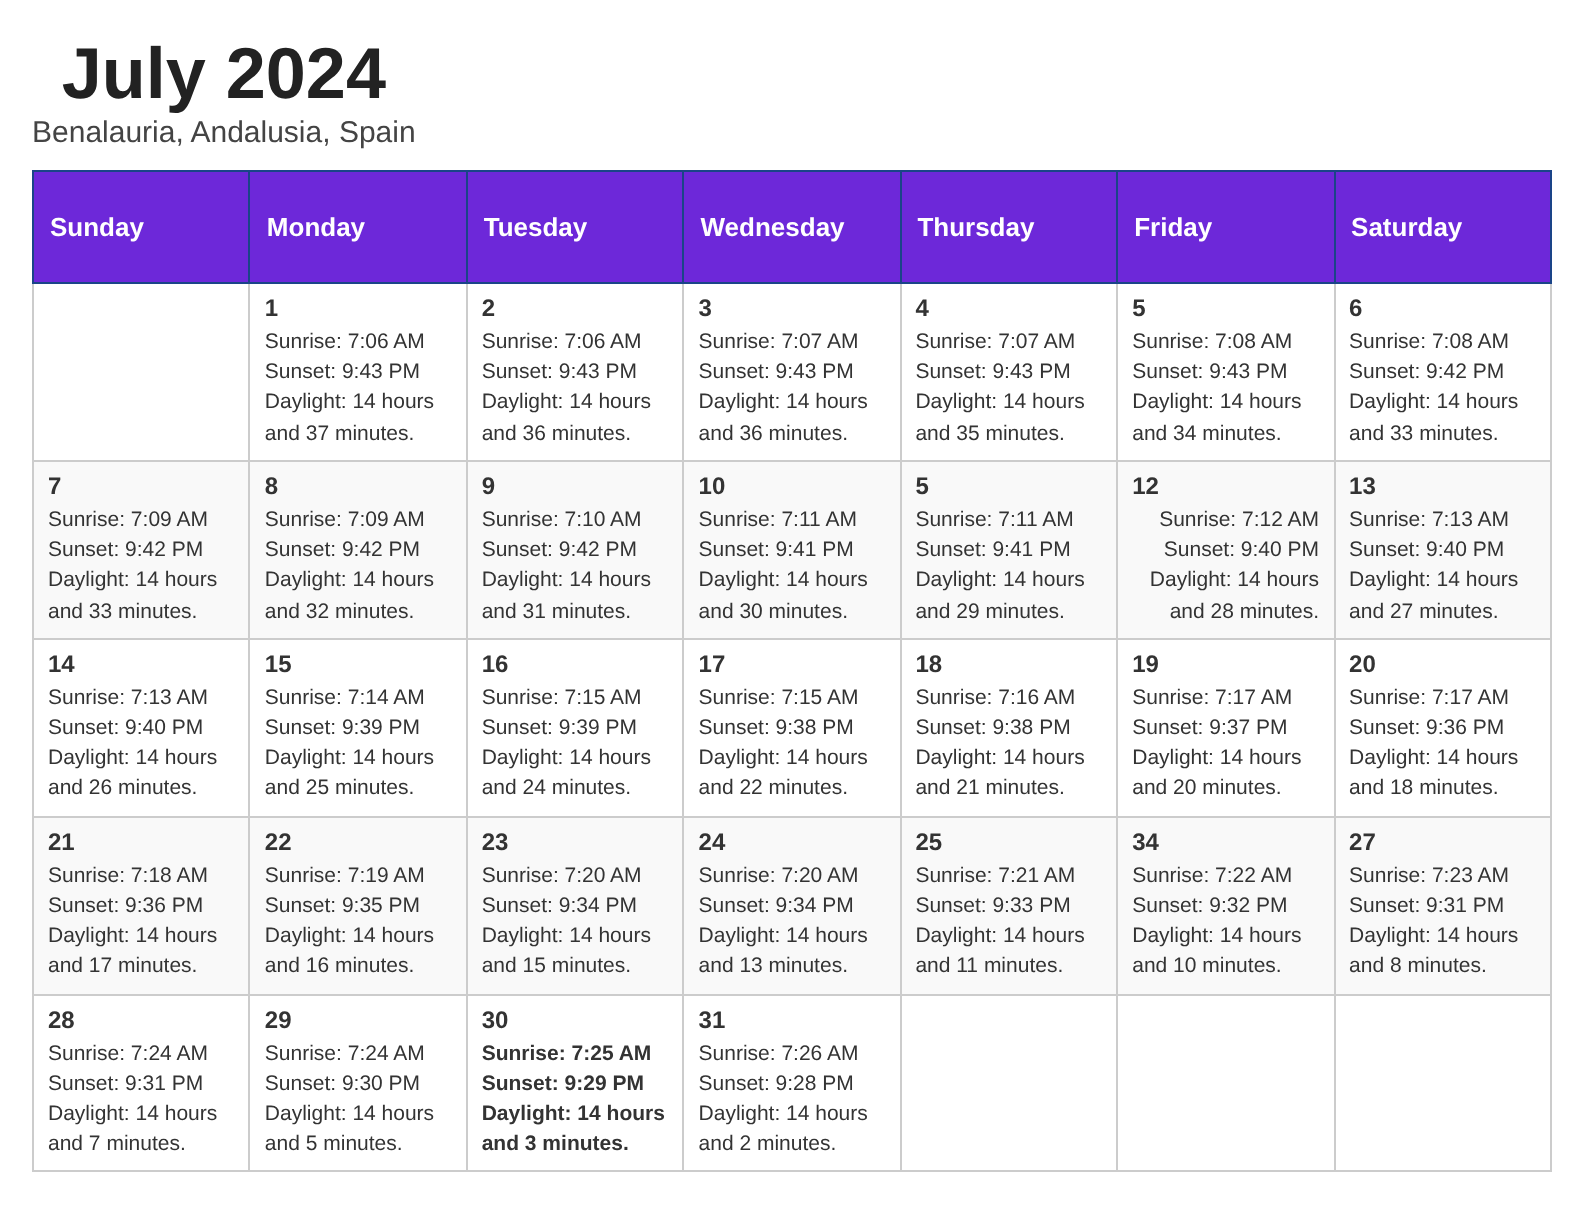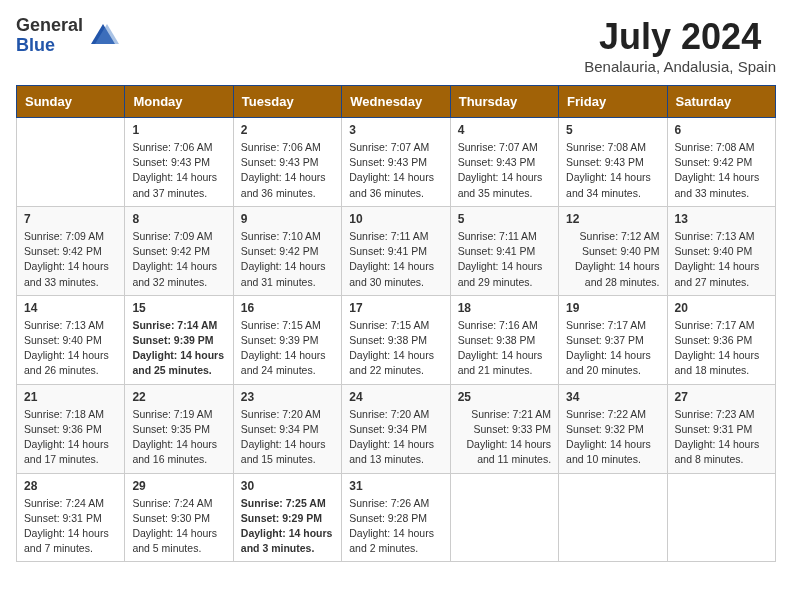--- a/index.html
+++ b/index.html
@@ -52,24 +52,24 @@
       font-size: 15px;
       color: #444;
       font-weight: normal;
     }
     .calendar {
       width: 100%;
       border-collapse: collapse;
       border: 1px solid #ccc;
     }
     .calendar th {
-      background-color: #a16207;
+      background-color: #6d28d9;
       color: #fff;
       text-align: left;
-      padding: 8px 8px;
+      padding: 20px 8px;
       font-size: 13px;
       border: 1px solid #1a4488;
       margin-top: 40px;
     }
     .calendar td {
       vertical-align: top;
       padding: 5px 7px;
       border: 1px solid #ccc;
       font-size: 11px;
       color: #333;
@@ -92,30 +92,20 @@
       color: #333;
     }
     .empty-cell {
       background: #fff !important;
     }
   </style>
 </head>
 <body>
 
 <div class="header">
-  <div class="logo">
-    <div class="logo-text">
-      <span class="logo-general">General</span>
-      <span class="logo-blue">Blue</span>
-    </div>
-    <svg class="logo-icon" viewBox="0 0 32 32">
-      <polygon points="16,4 28,24 4,24" fill="#2255aa"></polygon>
-      <polygon points="20,4 32,24 8,24" fill="#5588cc" opacity="0.5"></polygon>
-    </svg>
-  </div>
   <div class="title-area">
     <div class="main-title">July 2024</div>
     <div class="subtitle">Benalauria, Andalusia, Spain</div>
   </div>
 </div>
 
 <table class="calendar">
   <thead>
     <tr>
     <th>Sunday</th>
@@ -227,21 +217,21 @@
       <tr>
         <td>
           <span class="day-number">14</span>
           <div class="day-info" style="white-space: pre-line;">Sunrise: 7:13 AM
 Sunset: 9:40 PM
 Daylight: 14 hours
 and 26 minutes.</div>
         </td>
         <td>
           <span class="day-number">15</span>
-          <div class="day-info" style="white-space: pre-line; font-weight: bold;">Sunrise: 7:14 AM
+          <div class="day-info" style="white-space: pre-line;">Sunrise: 7:14 AM
 Sunset: 9:39 PM
 Daylight: 14 hours
 and 25 minutes.</div>
         </td>
         <td>
           <span class="day-number">16</span>
           <div class="day-info" style="white-space: pre-line;">Sunrise: 7:15 AM
 Sunset: 9:39 PM
 Daylight: 14 hours
 and 24 minutes.</div>
@@ -299,21 +289,21 @@
         </td>
         <td>
           <span class="day-number">24</span>
           <div class="day-info" style="white-space: pre-line;">Sunrise: 7:20 AM
 Sunset: 9:34 PM
 Daylight: 14 hours
 and 13 minutes.</div>
         </td>
         <td>
           <span class="day-number">25</span>
-          <div class="day-info" style="white-space: pre-line; text-align: right;">Sunrise: 7:21 AM
+          <div class="day-info" style="white-space: pre-line;">Sunrise: 7:21 AM
 Sunset: 9:33 PM
 Daylight: 14 hours
 and 11 minutes.</div>
         </td>
         <td>
           <span class="day-number">34</span>
           <div class="day-info" style="white-space: pre-line;">Sunrise: 7:22 AM
 Sunset: 9:32 PM
 Daylight: 14 hours
 and 10 minutes.</div>

